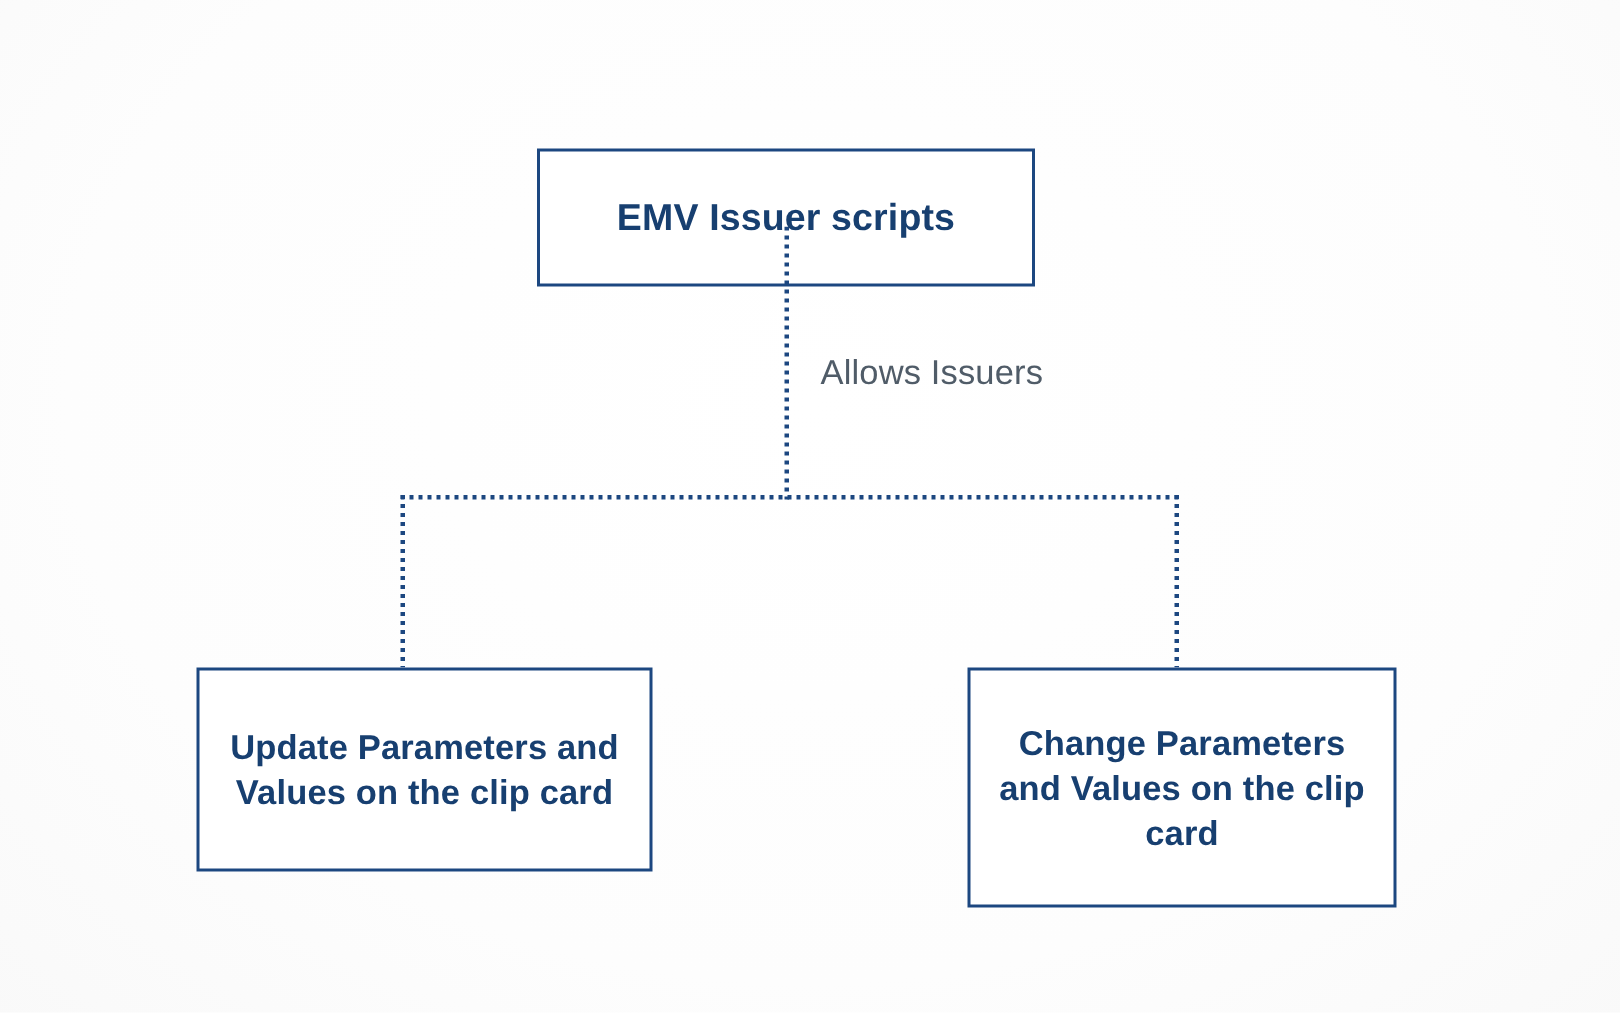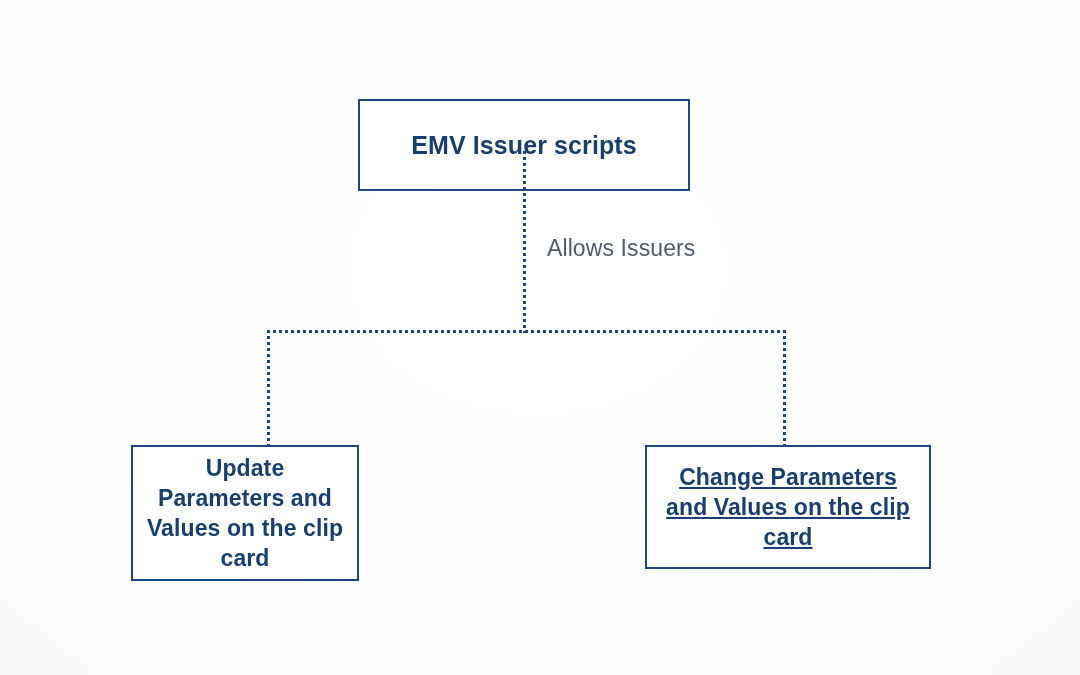--- a/index.html
+++ b/index.html
@@ -43,32 +43,31 @@
     top: 59px;
     width: 332px;
     height: 92px;
     font-size: 25px;
     margin-top: 40px;
   }
 
   #node-left {
     left: 131px;
     top: 445px;
-    width: 228px;
+    width: 304px;
     height: 136px;
     font-size: 23px;
   }
 
   #node-right {
     left: 645px;
     top: 445px;
     width: 286px;
-    height: 124px;
+    height: 160px;
     font-size: 23px;
-    text-decoration: underline;
   }
 
   .node-label {
     display: block;
     padding: 0 10px;
   }
 
   
   .conn {
     position: absolute;

